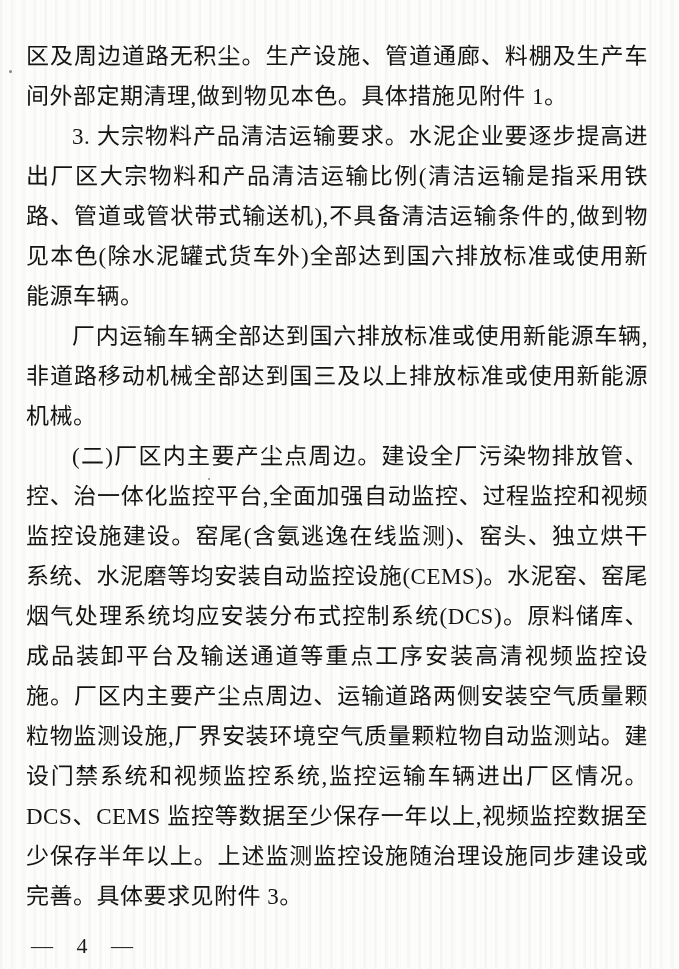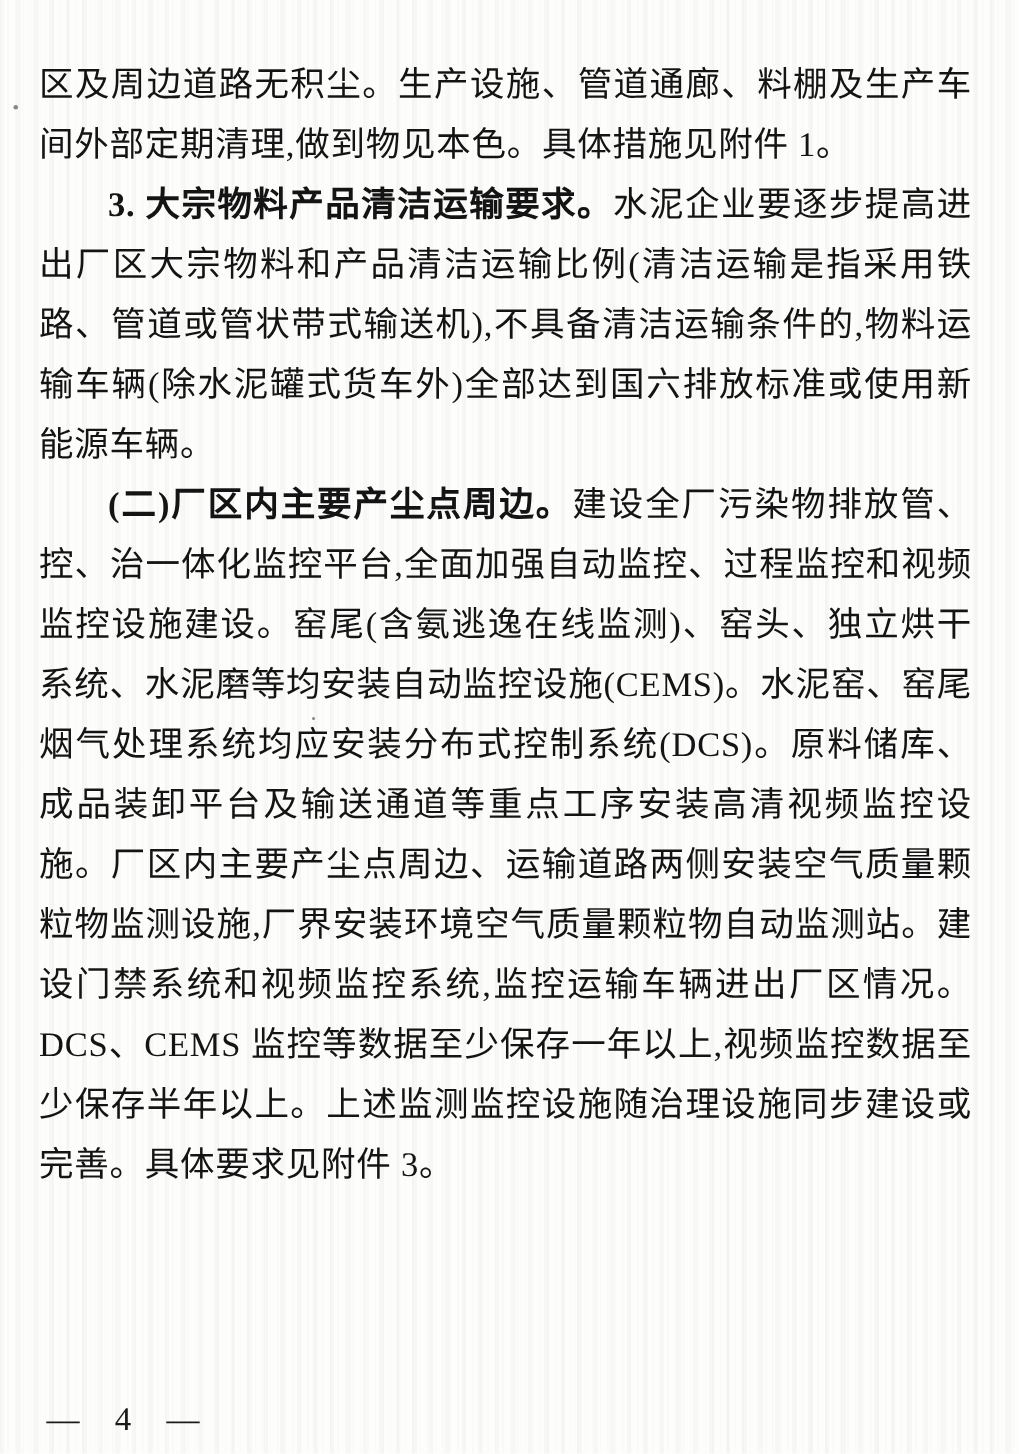--- a/index.html
+++ b/index.html
@@ -35,21 +35,21 @@
     margin: 0;
     font-size: 23px;
     line-height: 40px;
     text-indent: 2em;
     letter-spacing: 0.5px;
   }
   p.para.no-indent {
     text-indent: 0;
   }
   .bold {
-    font-weight: 700;
+    font-weight: 400;
     margin-top: 33px;
   }
   .speck {
     position: absolute;
     background: rgba(40,40,40,0.55);
     border-radius: 50%;
   }
   .speck-1 { left: 9px;  top: 70px;  width: 3px; height: 3px; }
   .speck-2 { left: 208px; top: 478px; width: 2px; height: 2px; }
   .page-footer {
@@ -67,22 +67,23 @@
 
 <div class="page">
 
   <div class="speck speck-1"></div>
   <div class="speck speck-2"></div>
 
   <main class="content">
 
     <p class="para no-indent"><span>区及周边道路无积尘。生产设施、管道通廊、料棚及生产车间外部定期清理,做到物见本色。具体措施见附件 1。</span></p>
 
-    <p class="para"><span class="bold">3. 大宗物料产品清洁运输要求。</span><span>水泥企业要逐步提高进出厂区大宗物料和产品清洁运输比例(清洁运输是指采用铁路、管道或管状带式输送机),不具备清洁运输条件的,物料运输车辆(除水泥罐式货车外)全部达到国六排放标准或使用新能源车辆。</span></p>
+    <p class="para"><span class="bold">3. 大宗物料产品清洁运输要求。</span><span>水泥企业要逐步提高进出厂区大宗物料和产品清洁运输比例(清洁运输是指采用铁路、管道或管状带式输送机),不具备清洁运输条件的,做到物见本色(除水泥罐式货车外)全部达到国六排放标准或使用新能源车辆。</span></p>
 
+    <p class="para"><span>厂内运输车辆全部达到国六排放标准或使用新能源车辆,非道路移动机械全部达到国三及以上排放标准或使用新能源机械。</span></p>
 
     <p class="para"><span class="bold">(二)厂区内主要产尘点周边。</span><span>建设全厂污染物排放管、控、治一体化监控平台,全面加强自动监控、过程监控和视频监控设施建设。窑尾(含氨逃逸在线监测)、窑头、独立烘干系统、水泥磨等均安装自动监控设施(CEMS)。水泥窑、窑尾烟气处理系统均应安装分布式控制系统(DCS)。原料储库、成品装卸平台及输送通道等重点工序安装高清视频监控设施。厂区内主要产尘点周边、运输道路两侧安装空气质量颗粒物监测设施,厂界安装环境空气质量颗粒物自动监测站。建设门禁系统和视频监控系统,监控运输车辆进出厂区情况。DCS、CEMS 监控等数据至少保存一年以上,视频监控数据至少保存半年以上。上述监测监控设施随治理设施同步建设或完善。具体要求见附件 3。</span></p>
 
   </main>
 
   <div class="page-footer">— 4 —</div>
 
 </div>
 
 </body></html>

